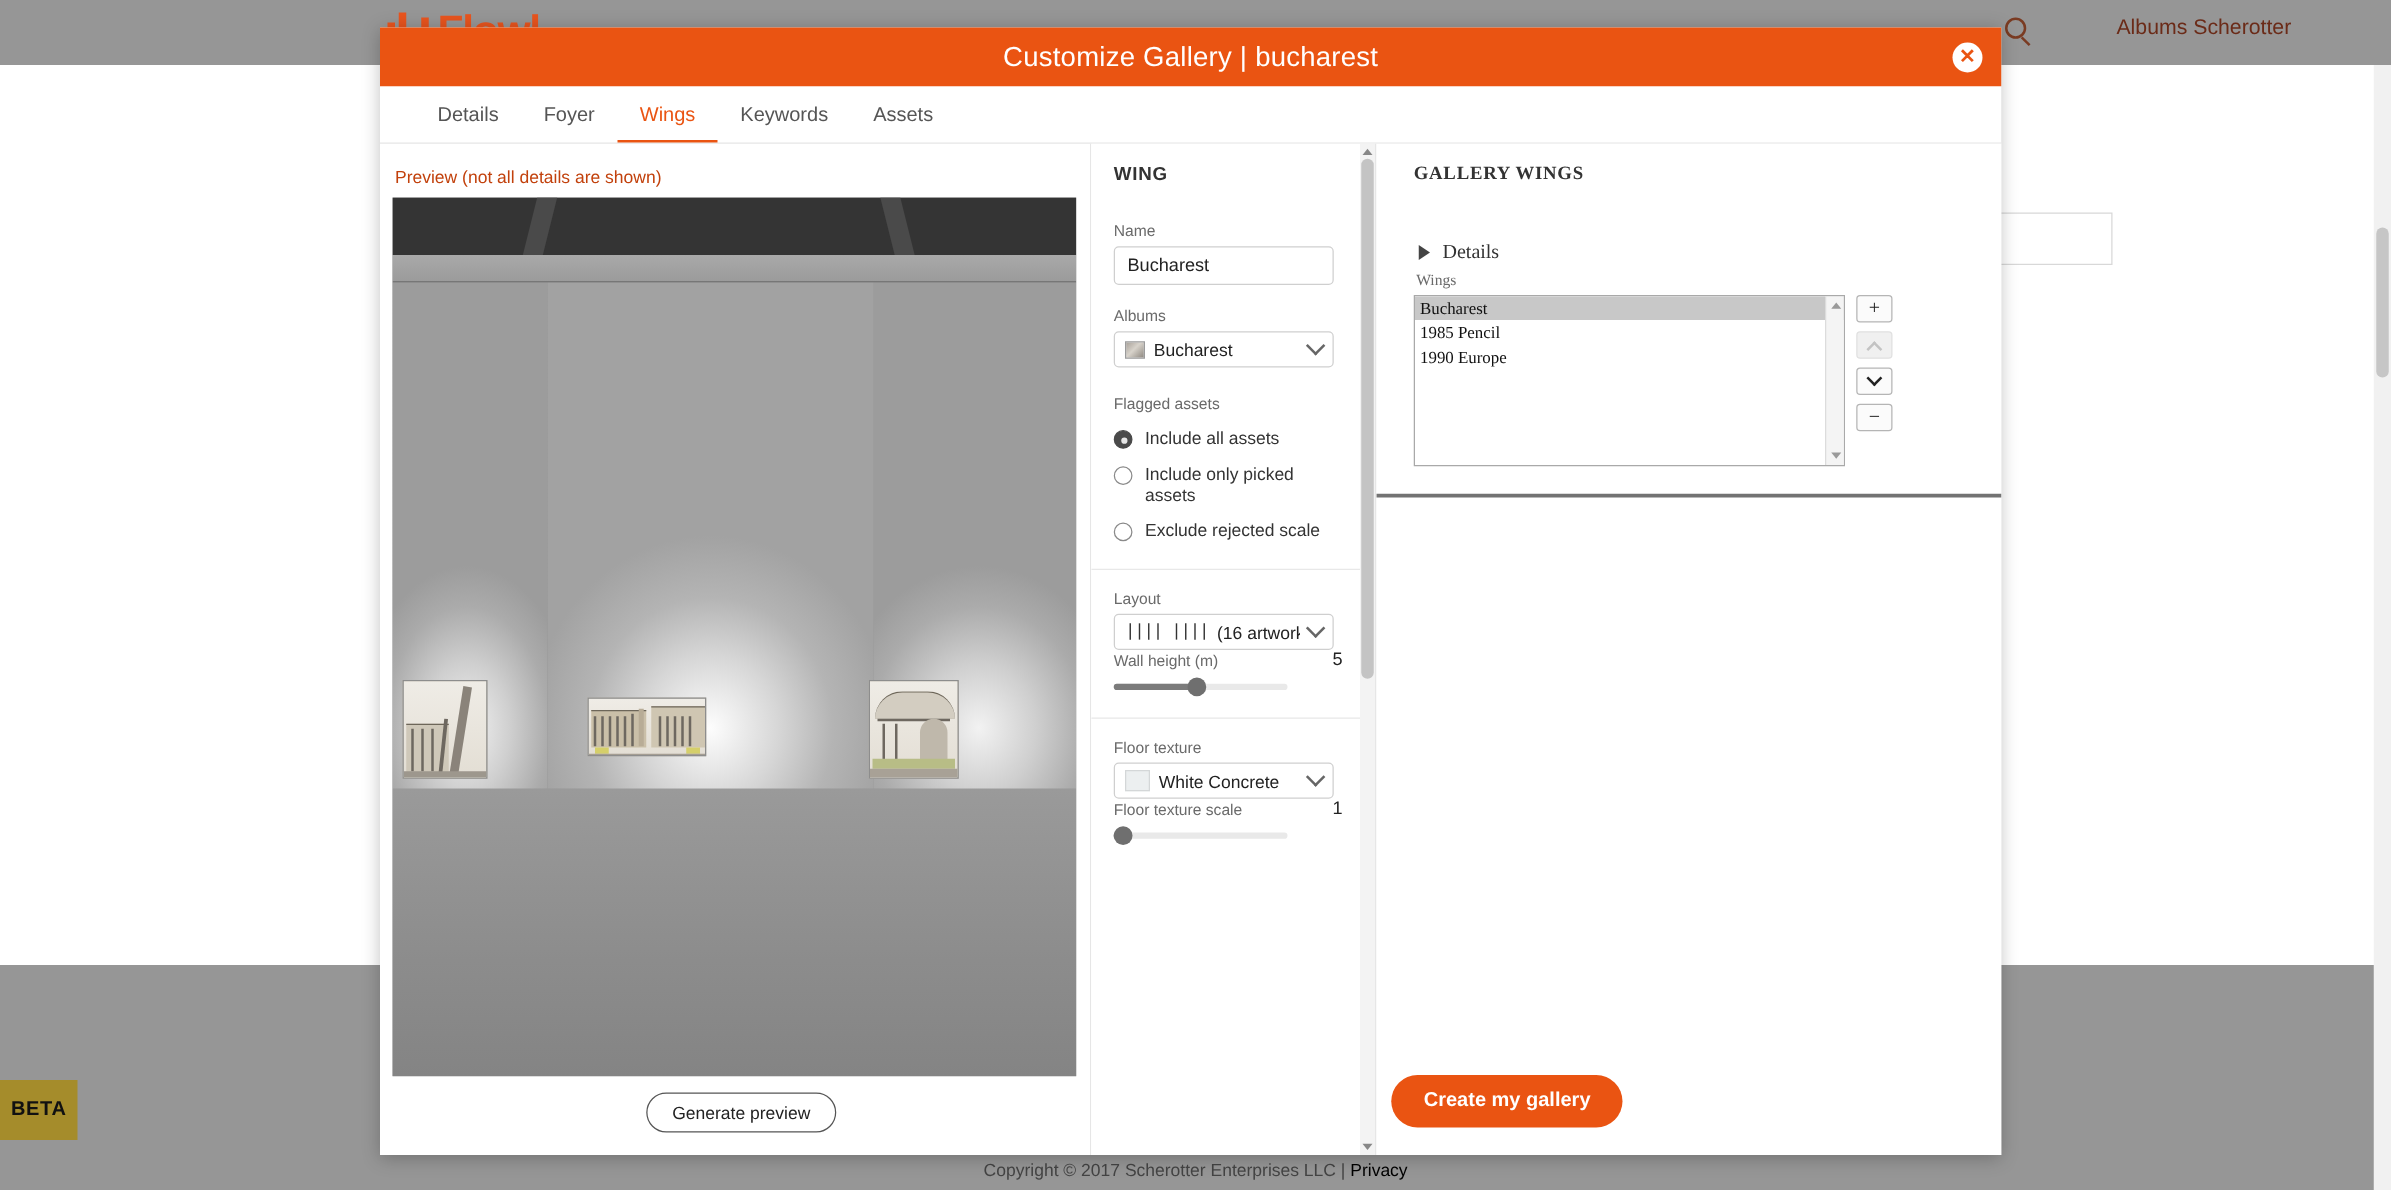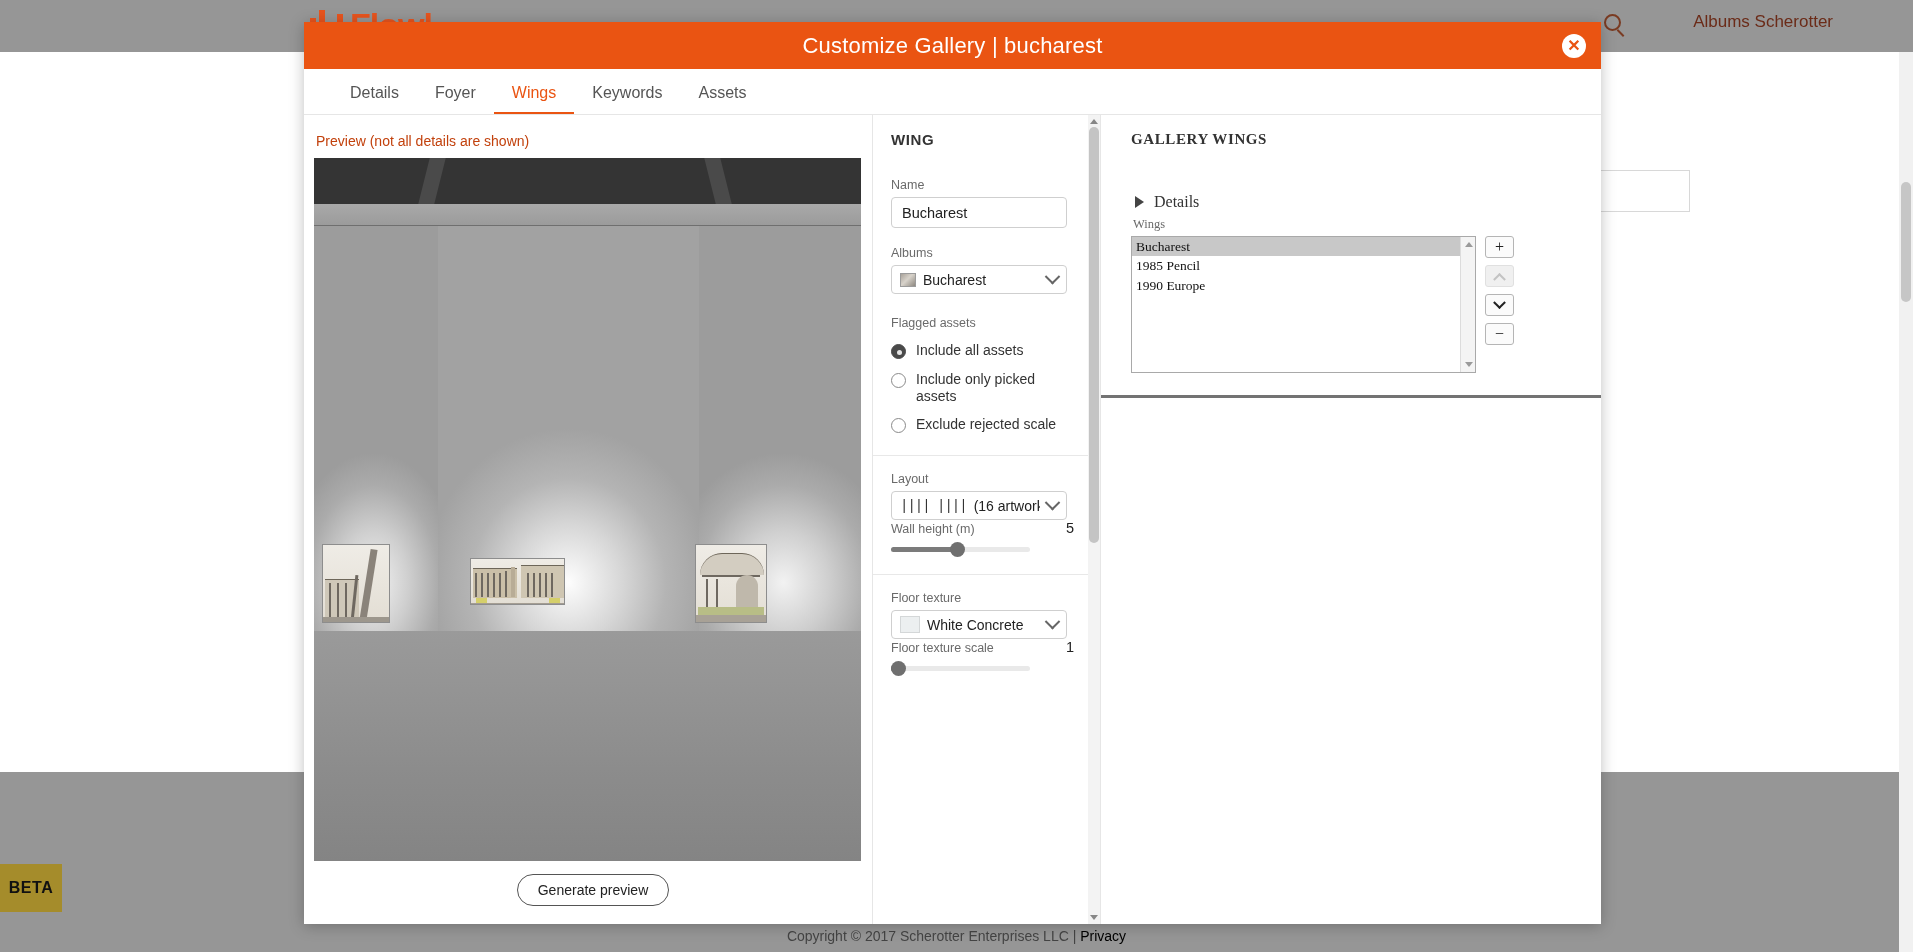--- a/index.html
+++ b/index.html
@@ -430,16 +430,19 @@
             <div class="lbtn">
               <span class="cv down"></span>
             </div>
             <div class="lbtn">−</div>
           </div>
         </div>
       </div>
 
       <div class="right-spacer"></div>
 
+      <div class="cta-row">
+        <button class="cta">Create my gallery</button>
+      </div>
     </div>
 
   </div>
 </div>
 
 </body></html>

